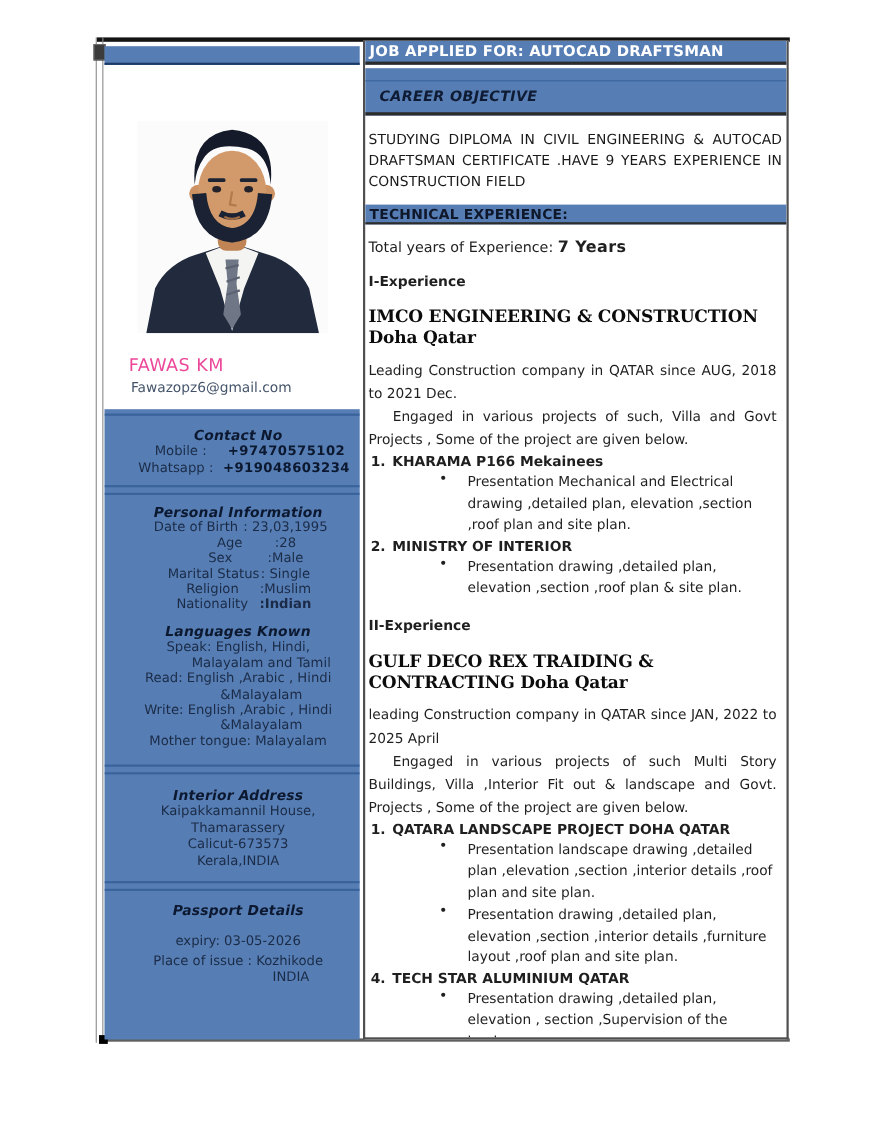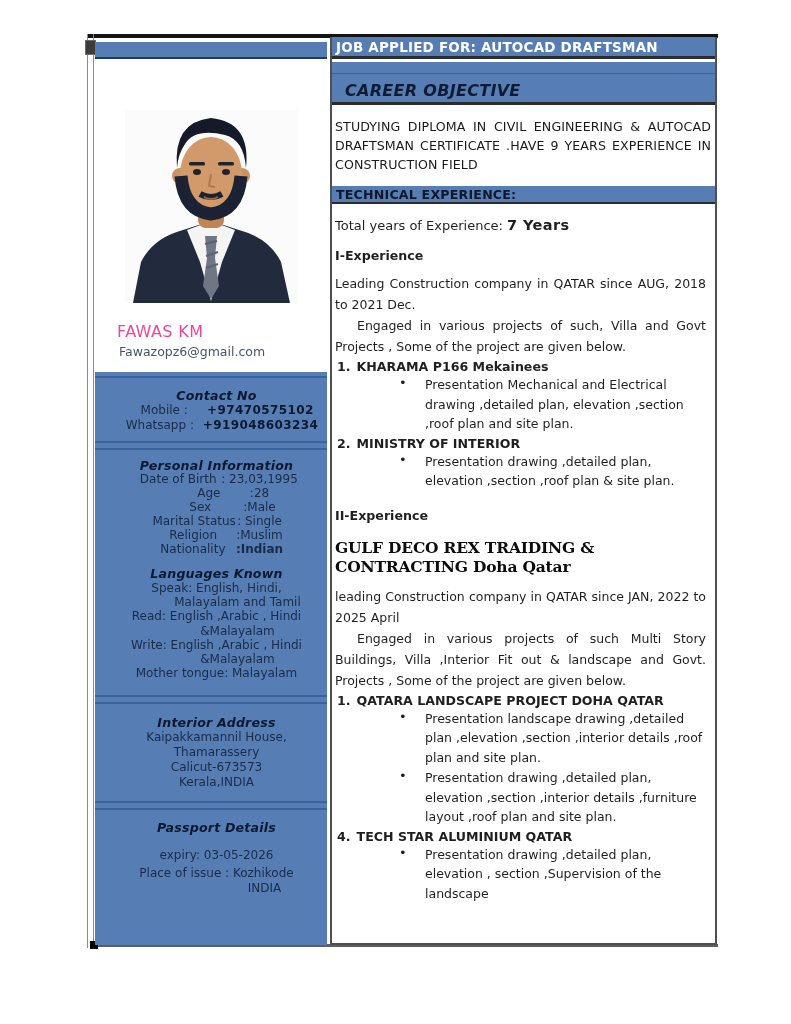--- a/index.html
+++ b/index.html
@@ -43,21 +43,21 @@
   .main-box{position:absolute;left:330px;top:37px;width:387px;height:908px;
             border:2px solid #4f4f4f;border-top:none;box-sizing:border-box;
             background:#fff;overflow:hidden;color:#1f1f1f;}
   .bar1{height:22px;background:#567eb4;border-bottom:3px solid #2c2c2c;
         font-size:13.5px;font-weight:bold;color:#ffffff;padding:2px 0 0 4px;
         letter-spacing:0.2px;box-sizing:border-box;}
   .bar-gap{height:3px;background:#fff;}
   .bar2{height:43px;background:#567eb4;border-bottom:3px solid #2c2c2c;
         box-sizing:border-box;position:relative;}
   .bar2-hairline{position:absolute;left:0;top:11px;width:100%;height:1px;background:#3a639c;}
-  .bar2-label{position:absolute;left:13px;top:19px;font-size:16px;font-weight:bold;
+  .bar2-label{position:absolute;left:13px;top:19px;font-size:13px;font-weight:bold;
               font-style:italic;color:#0f1b33;letter-spacing:0.3px;}
   .objective{margin:12px 4px 0 3px;text-align:justify;font-size:12.6px;
              line-height:19px;letter-spacing:0.1px;color:#1a1a1a;}
   .bar3{margin-top:12px;height:18px;background:#567eb4;border-bottom:2px solid #2c2c2c;
         font-size:12.6px;font-weight:bold;color:#0f172a;padding:1px 0 0 4px;
         letter-spacing:0.2px;box-sizing:border-box;}
   .content{padding:0 9px 0 3px;}
   .total{margin-top:13px;font-size:13px;}
   .total .val{font-weight:bold;font-size:14.5px;letter-spacing:0.4px;}
   .exp-h{margin-top:15px;font-size:12.6px;font-weight:bold;}
@@ -209,20 +209,21 @@
       <span>TECHNICAL EXPERIENCE:</span>
     </div>
 
     <div class="content">
 
       <div class="total">
         <span>Total years of Experience: </span><span class="val">7 Years</span>
       </div>
 
       <div class="exp-h">I-Experience</div>
+      <div class="company">IMCO ENGINEERING &amp; CONSTRUCTION Doha Qatar</div>
       <div class="para">Leading Construction company in QATAR since AUG, 2018 to 2021 Dec.</div>
       <div class="para2">Engaged in various projects of such, Villa and Govt Projects , Some of the project are given below.</div>
 
       <div class="pjs">
         <div class="pj">
           <div class="pj-title">
             <span class="num">1.</span><span>KHARAMA P166 Mekainees</span>
           </div>
           <div class="pj-bullet">
             <span class="dot">•</span>

